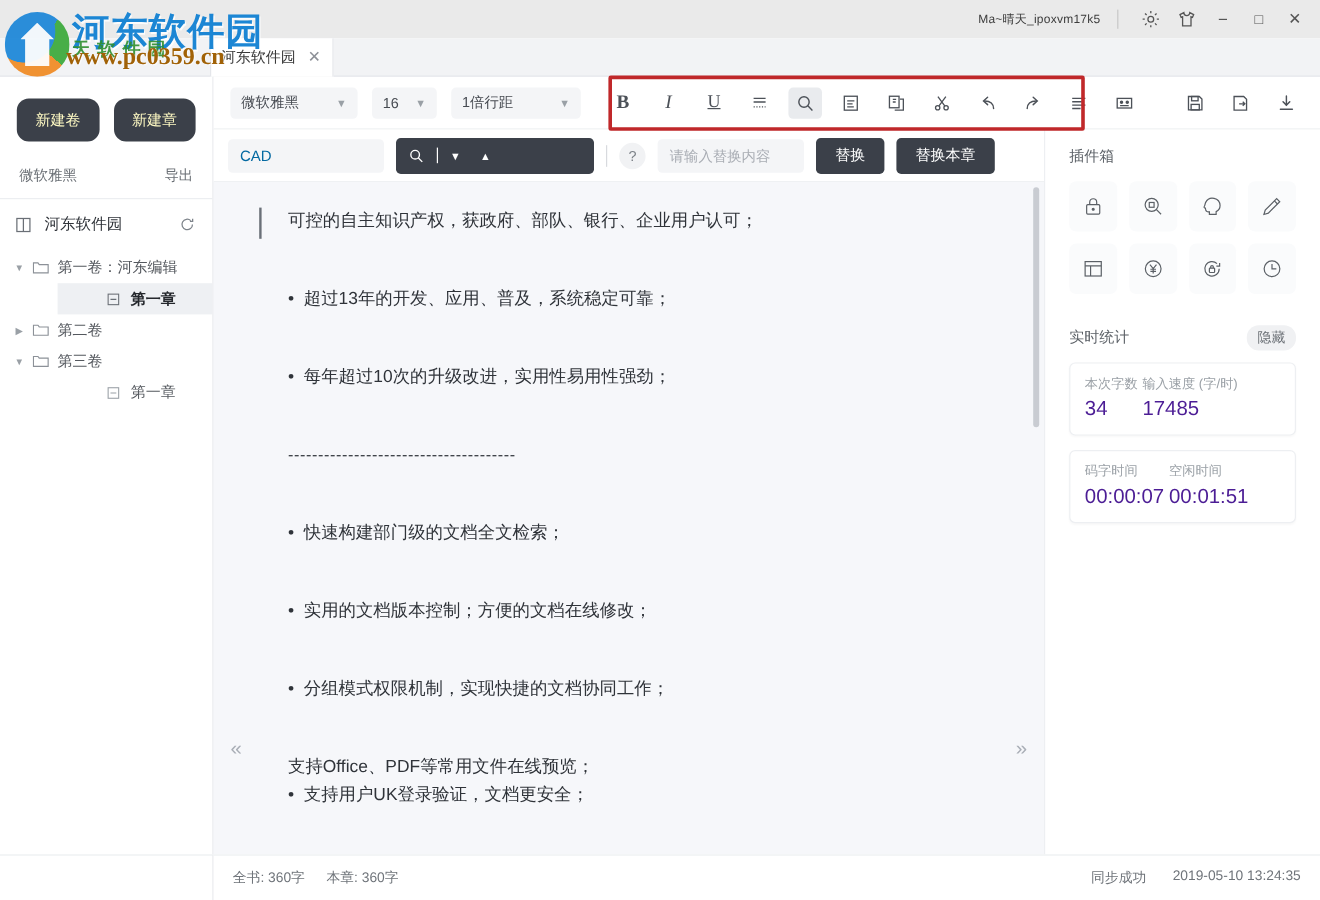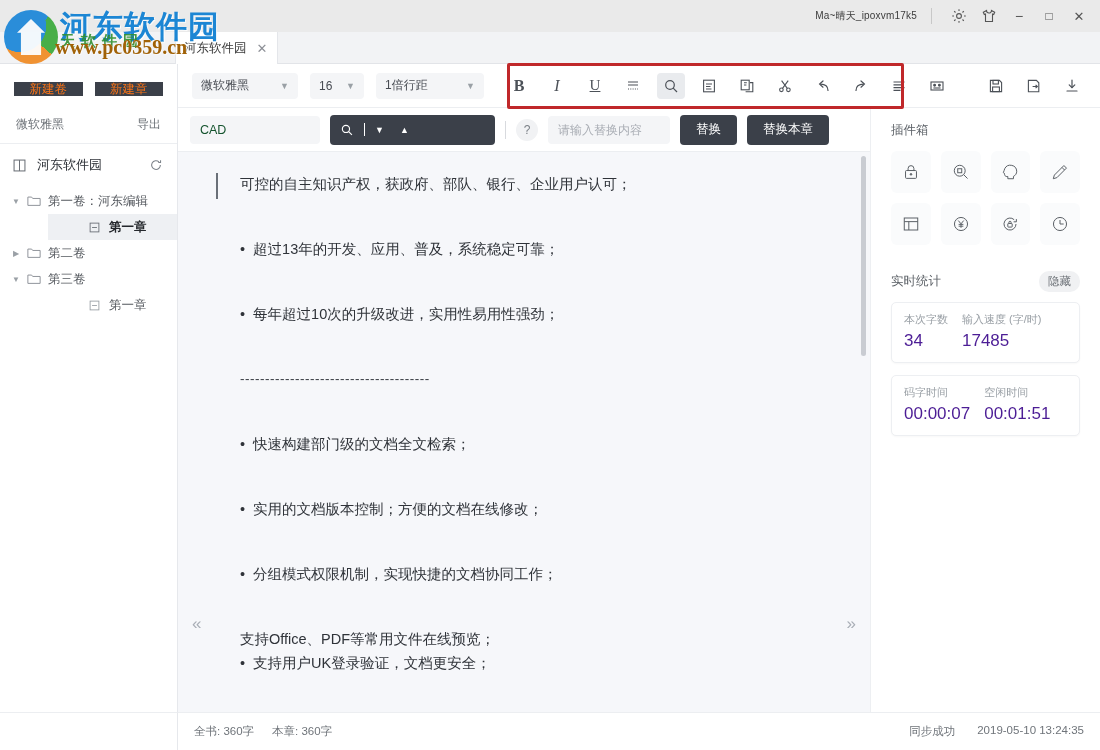--- a/index.html
+++ b/index.html
@@ -76,22 +76,22 @@
   }
   .doc-tab .close { font-size: 13px; color: #8d9097; cursor: pointer; }
 
   
   .sidebar {
     position: absolute; left: 0; top: 64px; width: 178px; height: 686px;
     background: #fff; border-right: 1px solid #e6e8ec;
   }
   .side-btns { display: flex; gap: 12px; padding: 18px 14px 16px 14px; }
   .side-btn {
-    flex: 1; height: 14px; background: #3b4049; color: #f97316;
-    border-radius: 0; font-size: 12.5px;
+    flex: 1; height: 36px; background: #3b4049; color: #fef9c3;
+    border-radius: 10px; font-size: 12.5px;
     display: flex; align-items: center; justify-content: center; cursor: pointer;
   }
   .side-sub {
     display: flex; justify-content: space-between; align-items: center;
     padding: 4px 16px 10px 16px; font-size: 12px; color: #6b7076;
     border-bottom: 1px solid #eceef1;
   }
   .side-sub span { cursor: pointer; }
   .book-row {
     display: flex; align-items: center; gap: 10px;
@@ -133,21 +133,21 @@
   }
 
   
   .findbar {
     position: absolute; left: 178px; top: 108px; width: 692px; height: 44px;
     background: #fff; display: flex; align-items: center; gap: 10px;
     padding-left: 12px; border-bottom: 1px solid #eceef1;
   }
   .find-input {
     width: 130px; height: 28px; background: #f4f5f7; border: none; border-radius: 4px;
-    padding: 0 10px; font-size: 12.5px; color: #14532d;
+    padding: 0 10px; font-size: 12.5px; color: #0369a1;
     font-family: "Liberation Sans", sans-serif;
   }
   .find-input::placeholder { color: #a9adb4; }
   .find-dark {
     width: 165px; height: 30px; background: #3b4049; border-radius: 4px;
     display: flex; align-items: center; gap: 10px; padding: 0 10px; color: #fff;
   }
   .vsep { width: 1px; height: 18px; background: #d8dade; }
   .qmark {
     width: 22px; height: 22px; border-radius: 50%; background: #f1f2f4;
@@ -211,21 +211,21 @@
     margin: 26px 0 10px 0;
   }
   .hide-pill {
     background: #f0f1f3; color: #6b7076; font-size: 11.5px;
     padding: 3px 9px; border-radius: 10px; cursor: pointer;
   }
   .stat-card {
     background: #fff; border: 1px solid #edeff2; border-radius: 5px;
     padding: 9px 12px 11px 12px; margin-bottom: 12px;
     box-shadow: 0 1px 2px rgba(0,0,0,.03);
-    display: flex; gap: 14px;
+    display: flex; gap: 4px;
   }
   .stat-col { display: flex; flex-direction: column; }
   .stat-lbl { font-size: 11px; color: #9aa0a6; margin-bottom: 4px; white-space: nowrap; }
   .stat-val { font-size: 17px; color: #4c1d95; }
 
   
   .statusbar {
     position: absolute; left: 178px; top: 712px; width: 922px; height: 38px;
     background: #fff; border-top: 1px solid #eceef1;
     display: flex; align-items: center; padding: 0 16px;

